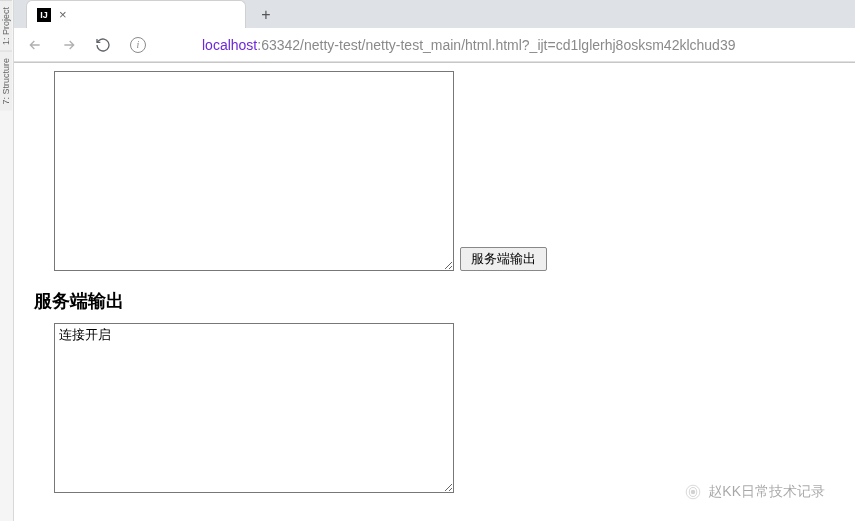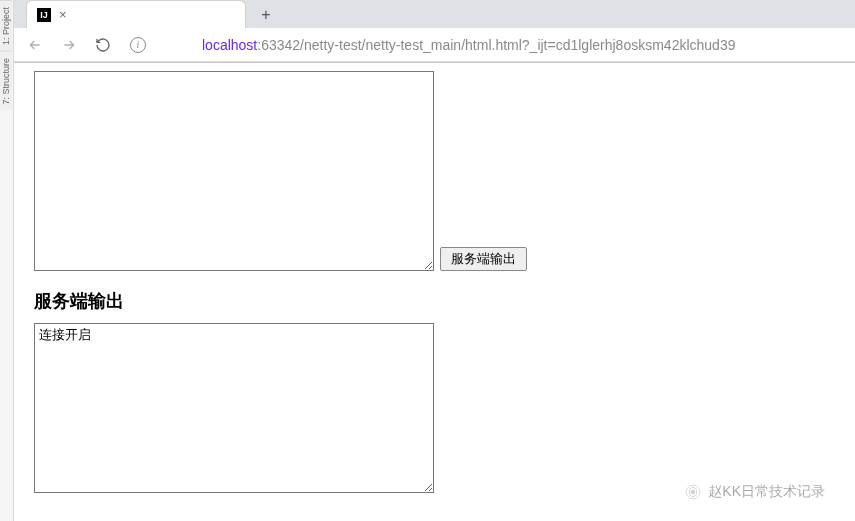--- a/index.html
+++ b/index.html
@@ -136,20 +136,21 @@
       display: flex;
       align-items: flex-end;
       gap: 6px;
     }
     textarea {
       font-family: monospace, Arial;
       font-size: 13px;
       padding: 2px 4px;
       border: 1px solid #777;
       resize: both;
+      margin-left: 20px;
     }
     #input-msg {
       width: 400px;
       height: 200px;
     }
     #output-msg {
       width: 400px;
       height: 170px;
     }
     .send-btn {

